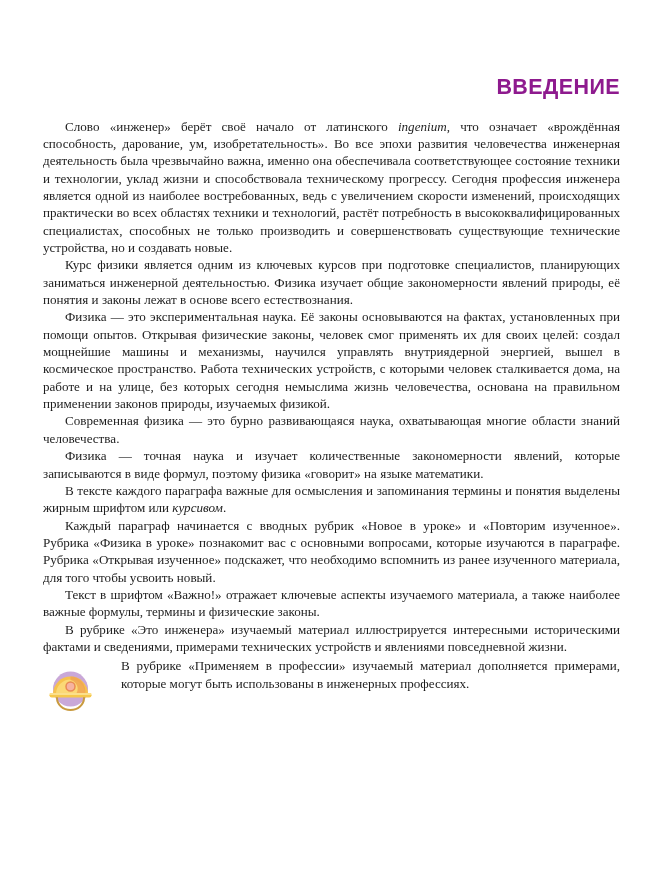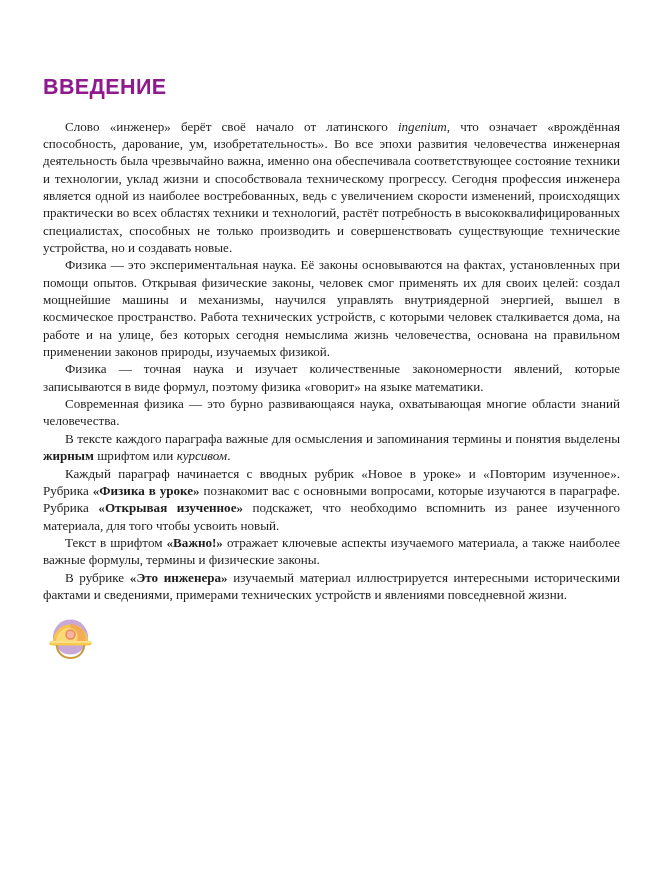--- a/index.html
+++ b/index.html
@@ -24,37 +24,38 @@
     padding: 76px 30px 0 43px;
   }
   .page-title {
     font-family: "Liberation Sans", "DejaVu Sans", sans-serif;
     font-weight: bold;
     font-size: 21.5px;
     letter-spacing: 0.4px;
     color: #8e1a8e;
     margin: 0 0 18px 0;
     line-height: 1.1;
+    text-align: right;
   }
   .body-col {
     width: 577px;
   }
   p.para {
     margin: 0;
     text-align: justify;
     text-justify: inter-word;
     font-size: 13.1px;
     line-height: 17.35px;
     text-indent: 22px;
     hyphens: manual;
   }
   .gap-block {
     margin-top: 10px;
   }
-  b, strong { font-weight: bold; }
+  b, strong { font-weight: normal; }
   i, em { font-style: italic; }
 
   
   .icon-para {
     position: relative;
     margin-top: 2px;
     min-height: 62px;
   }
   .profession-icon {
     position: absolute;
@@ -83,26 +84,27 @@
 <body>
 
 <div class="page">
 
   <h1 class="page-title">ВВЕДЕНИЕ</h1>
 
   <div class="body-col">
 
     <p class="para"><span>Слово «инженер» берёт своё начало от латинского </span><i>ingenium</i><span>, что означает «врождённая способность, дарование, ум, изобретательность». Во все эпохи развития человечества инженерная деятельность была чрезвычайно важна, именно она обеспечивала соответствующее состояние техники и технологии, уклад жизни и способствовала техническому прогрессу. Сегодня профессия инженера является одной из наиболее востребованных, ведь с увеличением скорости изменений, происходящих практически во всех областях техники и технологий, растёт потребность в высококвалифицированных специалистах, способных не только производить и совершенствовать существующие технические устройства, но и создавать новые.</span></p>
 
+    <p class="para">Курс физики является одним из ключевых курсов при подготовке специалистов, планирующих заниматься инженерной деятельностью. Физика изучает общие закономерности явлений природы, её понятия и законы лежат в основе всего естествознания.</p>
 
     <p class="para">Физика — это экспериментальная наука. Её законы основываются на фактах, установленных при помощи опытов. Открывая физические законы, человек смог применять их для своих целей: создал мощнейшие машины и механизмы, научился управлять внутриядерной энергией, вышел в космическое пространство. Работа технических устройств, с которыми человек сталкивается дома, на работе и на улице, без которых сегодня немыслима жизнь человечества, основана на правильном применении законов природы, изучаемых физикой.</p>
 
+    <p class="para">Современная физика — это бурно развивающаяся наука, охватывающая многие области знаний человечества.</p>
+
     <p class="para">Физика — точная наука и изучает количественные закономерности явлений, которые записываются в виде формул, поэтому физика «говорит» на языке математики.</p>
-
-    <p class="para">Современная физика — это бурно развивающаяся наука, охватывающая многие области знаний человечества.</p>
 
 
     <p class="para"><span>В тексте каждого параграфа важные для осмысления и запоминания термины и понятия выделены </span><b>жирным</b><span> шрифтом или </span><i>курсивом</i><span>.</span></p>
 
     <p class="para gap-block"><span>Каждый параграф начинается с вводных рубрик «Новое в уроке» и «Повторим изученное». Рубрика </span><b>«Физика в уроке»</b><span> познакомит вас с основными вопросами, которые изучаются в параграфе. Рубрика </span><b>«Открывая изученное»</b><span> подскажет, что необходимо вспомнить из ранее изученного материала, для того чтобы усвоить новый.</span></p>
 
     <p class="para"><span>Текст в шрифтом </span><b>«Важно!»</b><span> отражает ключевые аспекты изучаемого материала, а также наиболее важные формулы, термины и физические законы.</span></p>
 
 
     <p class="para"><span>В рубрике </span><b>«Это инженера»</b><span> изучаемый материал иллюстрируется интересными историческими фактами и сведениями, примерами технических устройств и явлениями повседневной жизни.</span></p>
@@ -135,16 +137,17 @@
           <circle cx="55" cy="53" r="9" fill="#f6b3a0" stroke="#e98a54" stroke-width="3"></circle>
 
           <rect x="13" y="66" width="84" height="9" rx="4.5" fill="#f6c84c"></rect>
           <rect x="13" y="66" width="84" height="4" rx="2" fill="#fbe08c"></rect>
 
           <path d="M 28 76 A 27 24 0 0 0 82 76" fill="none" stroke="#c99a3e" stroke-width="4" stroke-linecap="round"></path>
         </svg>
       </span>
       <span class="sr-only">Эмблема рубрики «Применяем в профессии»: каска инженера</span>
 
+      <p class="icon-text"><span>В рубрике </span><b>«Применяем в профессии»</b><span> изучаемый материал дополняется примерами, которые могут быть использованы в инженерных профессиях.</span></p>
     </div>
 
   </div>
 </div>
 
 </body></html>

